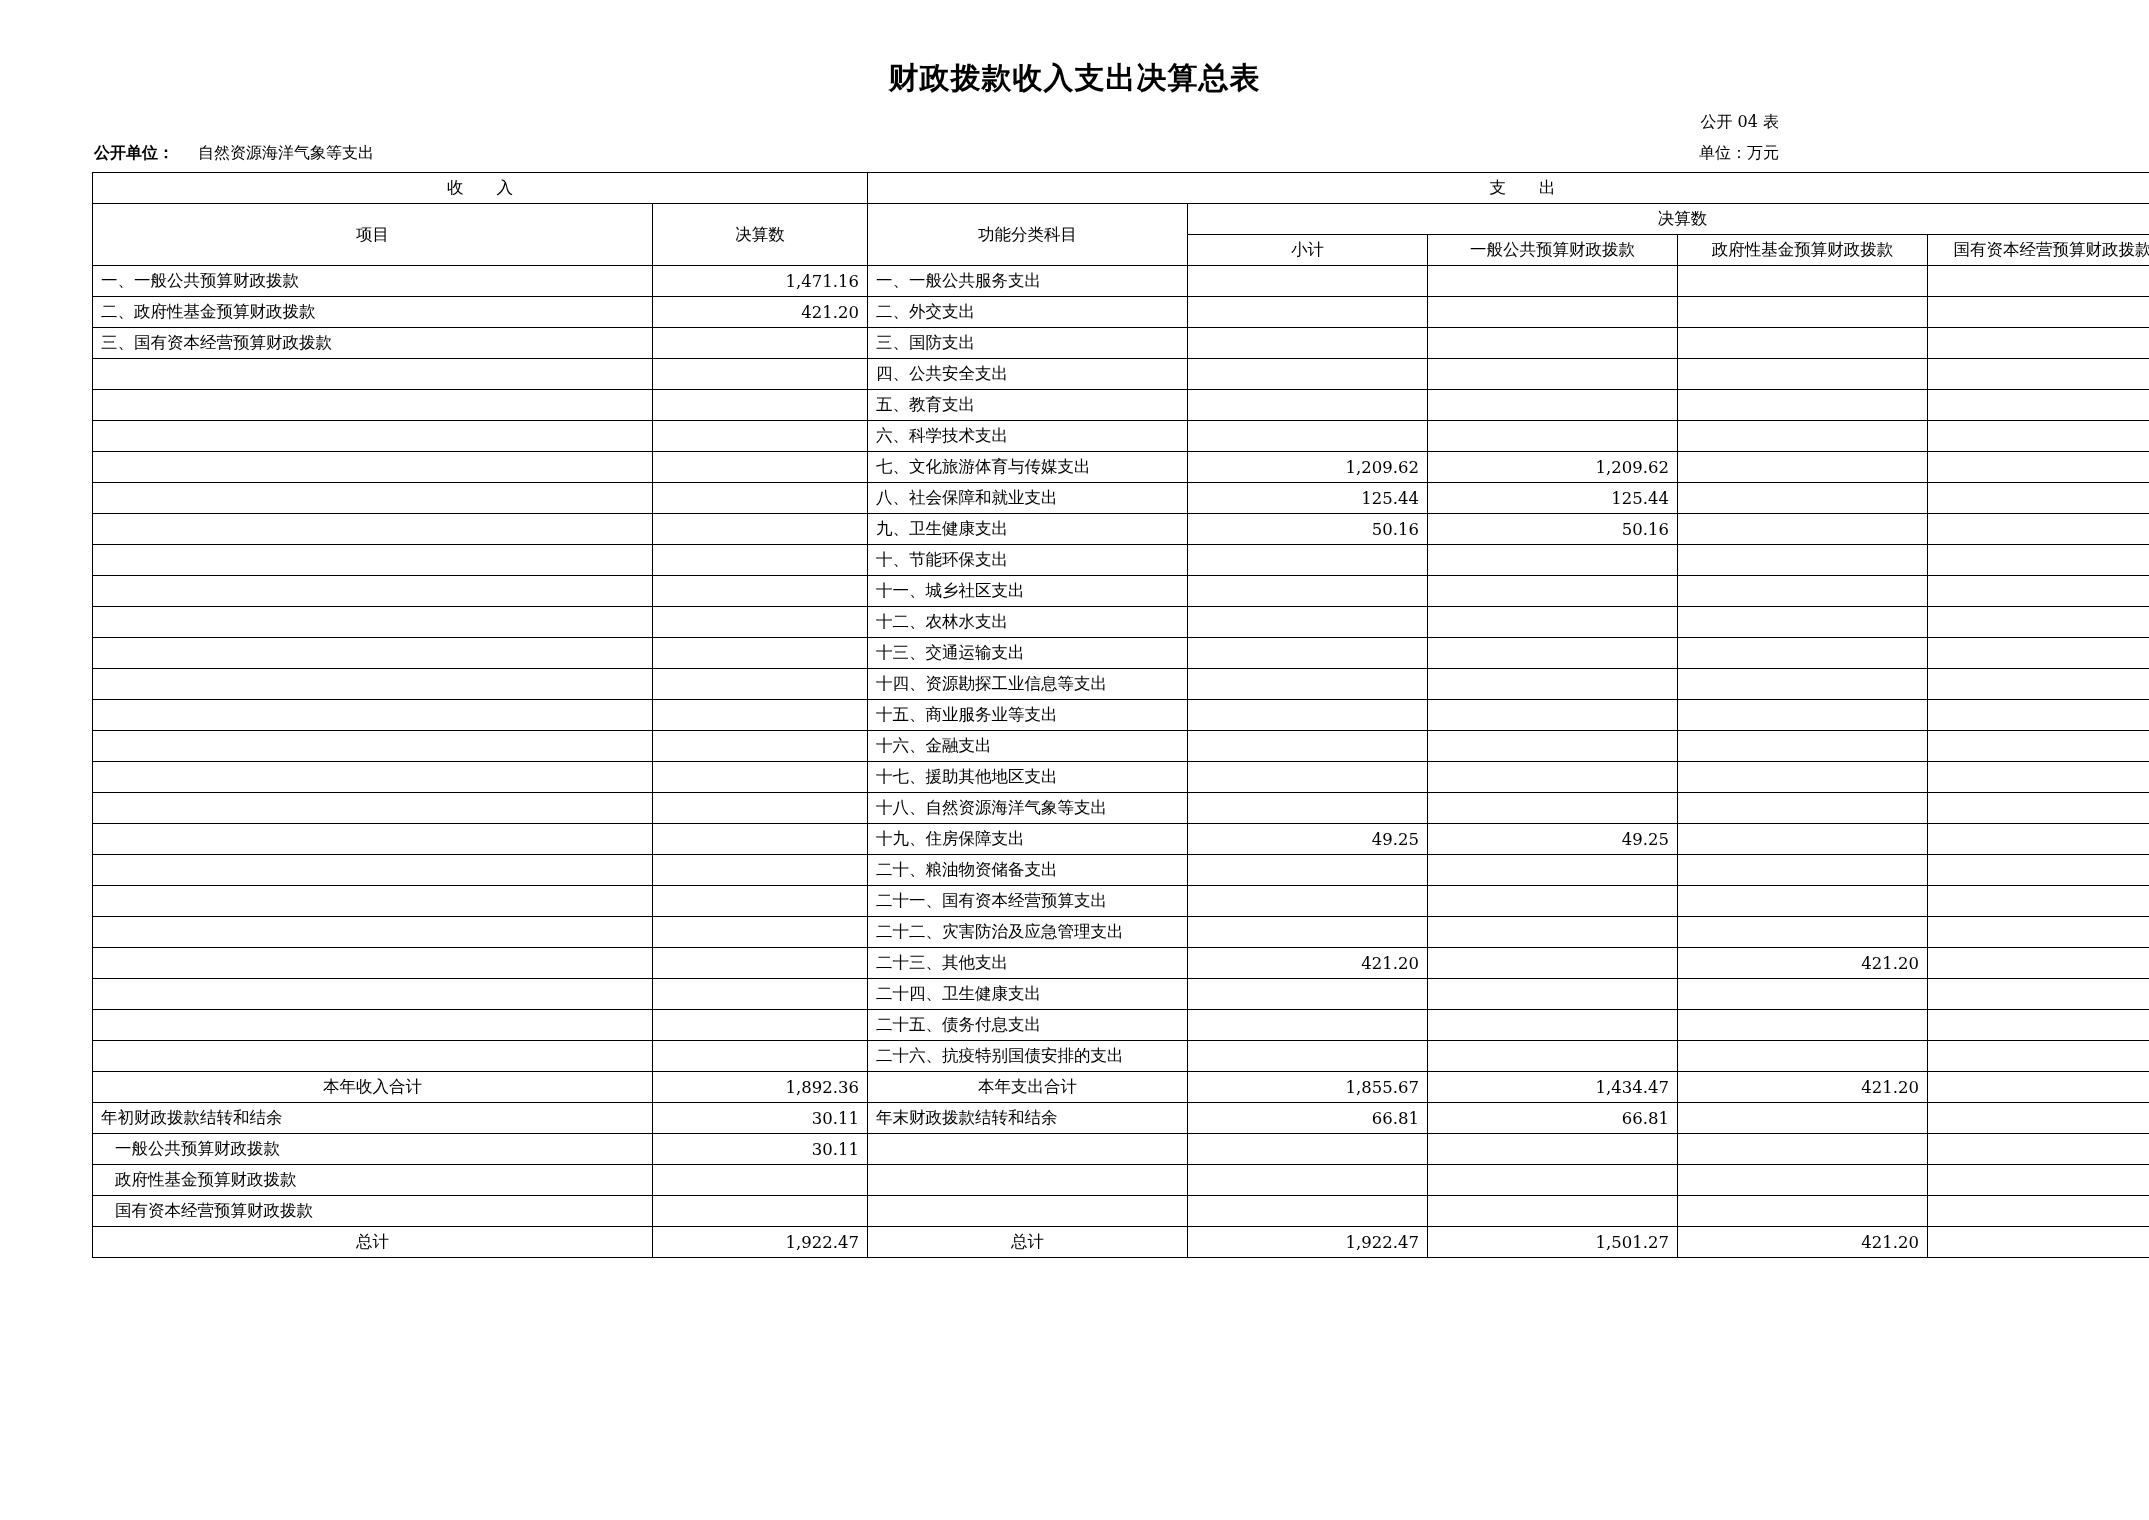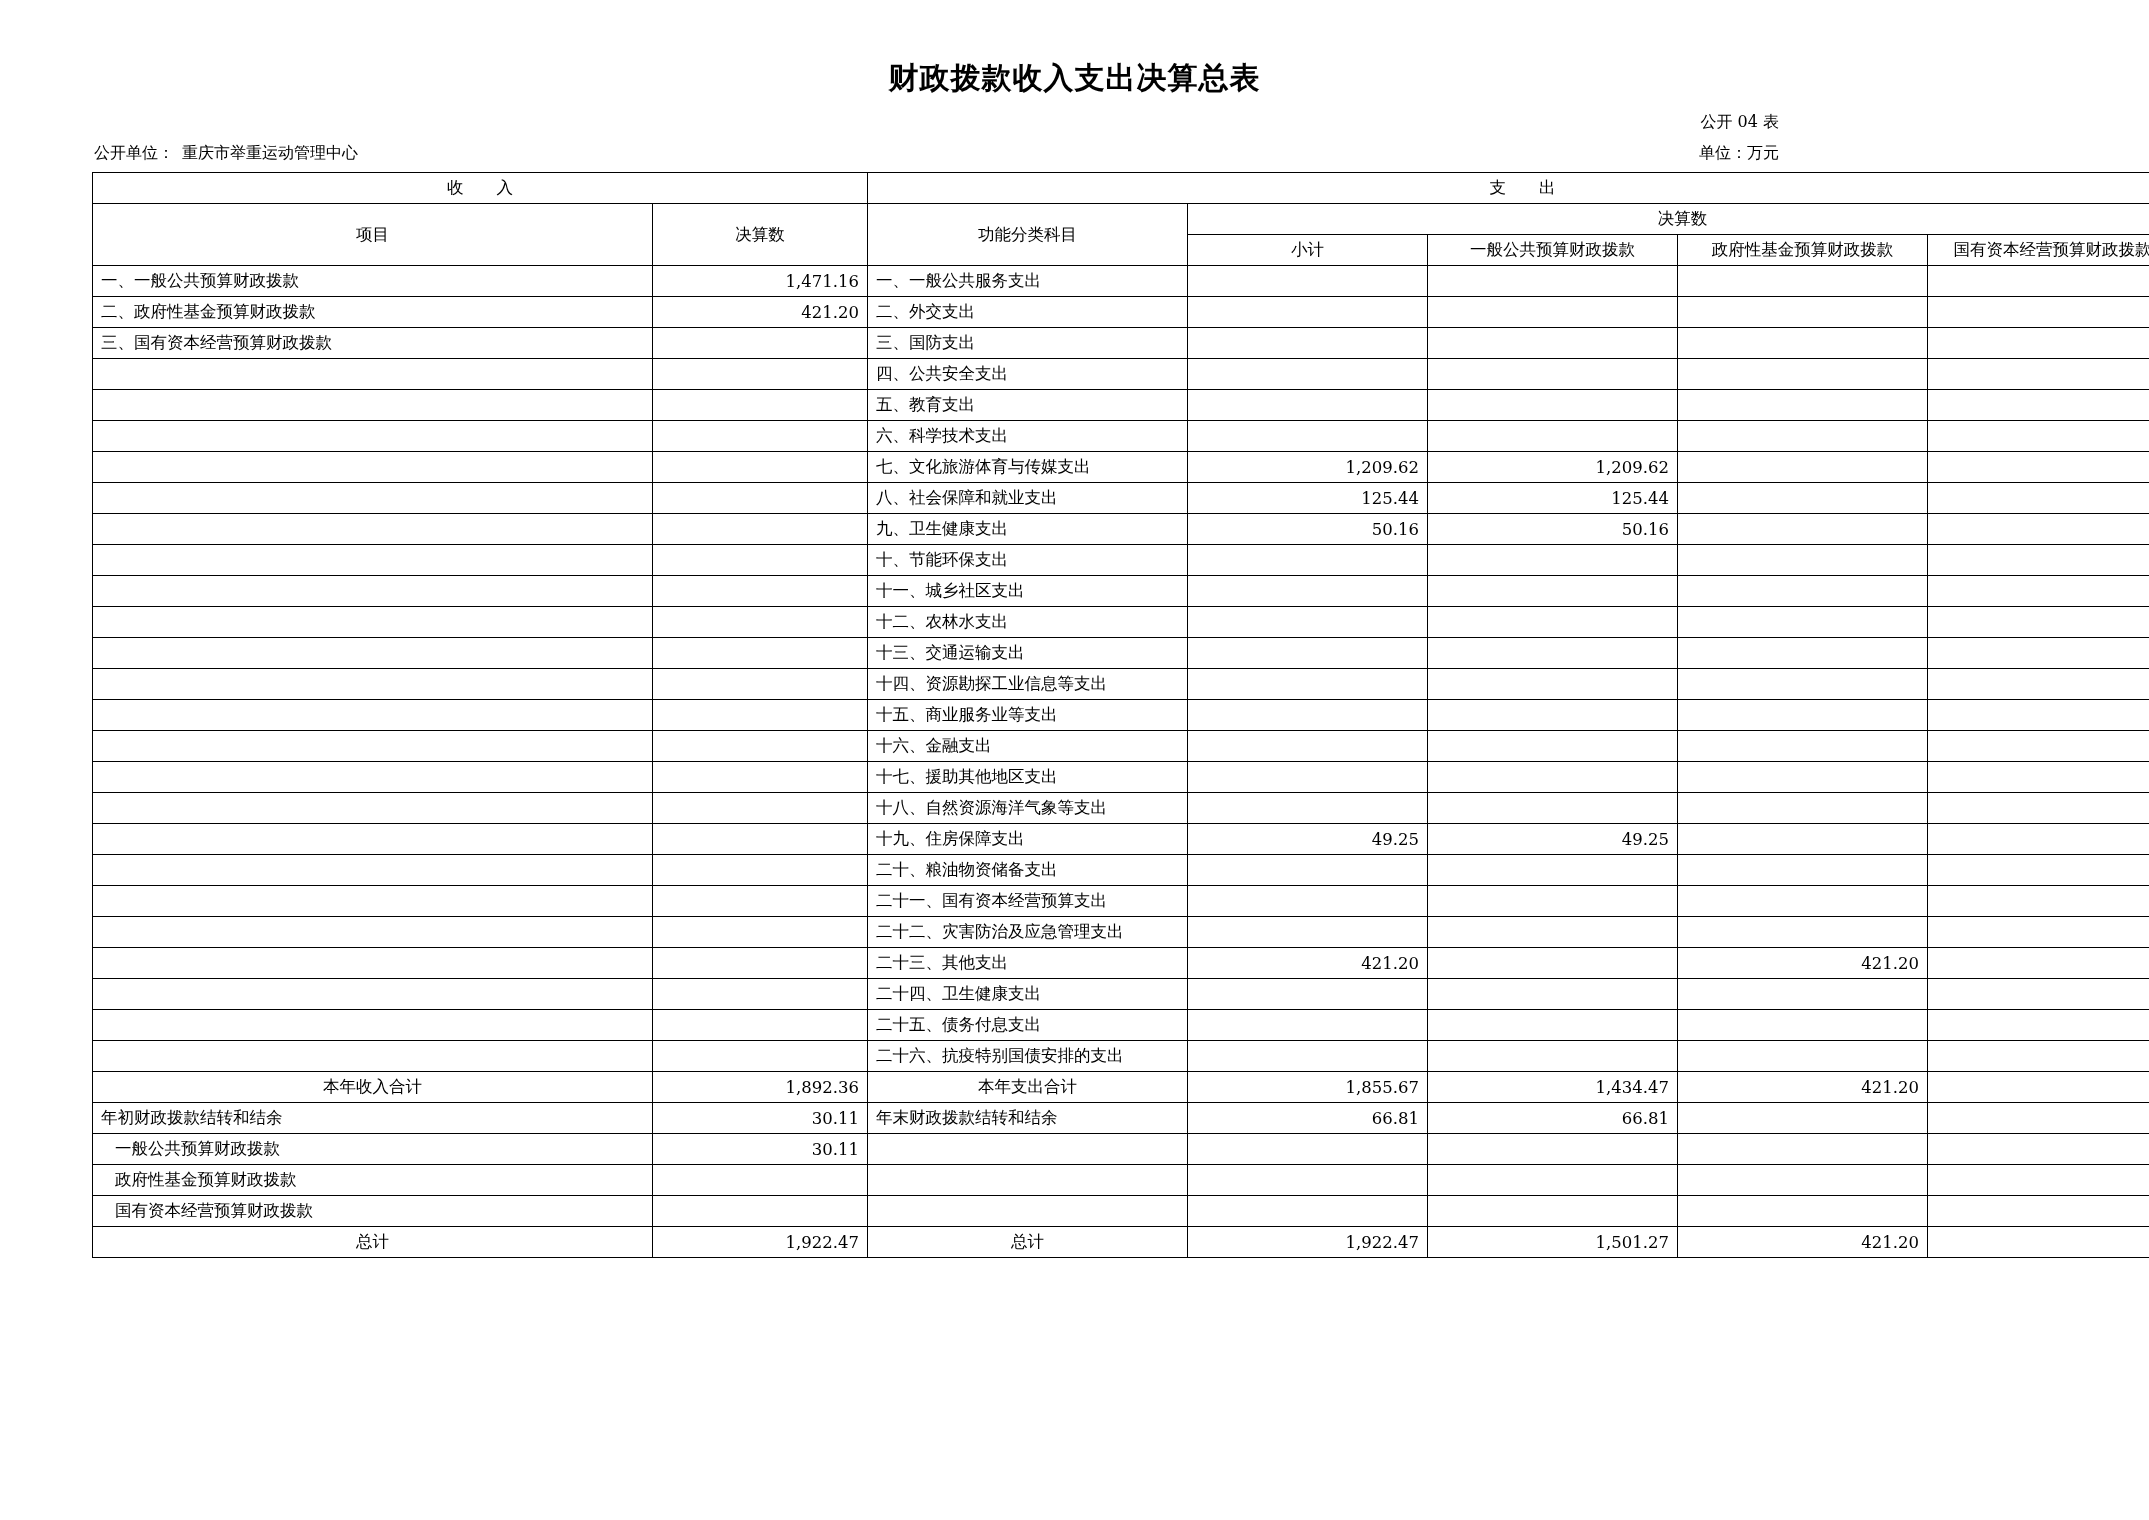--- a/index.html
+++ b/index.html
@@ -43,21 +43,21 @@
     top: 143px;
     font-size: 16px;
   }
   .publish-unit {
     position: absolute;
     left: 94px;
     top: 143px;
     font-size: 16px;
     white-space: nowrap;
   }
-  .publish-unit .pu-label { margin-right: 8px; }
+  .publish-unit .pu-label { margin-right: 24px; font-weight: bold; }
   .publish-unit .pu-value { }
 
   table.main {
     position: absolute;
     left: 92px;
     top: 172px;
     width: 1965px;
     border-collapse: collapse;
     table-layout: fixed;
     font-size: 16.5px;
@@ -106,21 +106,21 @@
 <body>
 
 <div class="page">
 
   <div class="doc-title">财政拨款收入支出决算总表</div>
 
   <div class="form-code">公开 04 表</div>
   <div class="unit-note">单位：万元</div>
 
   <div class="publish-unit">
-    <span class="pu-label">公开单位：</span><span class="pu-value">重庆市举重运动管理中心</span>
+    <span class="pu-label">公开单位：</span><span class="pu-value">自然资源海洋气象等支出</span>
   </div>
 
   <table class="main">
     <colgroup>
       <col style="width:560px">
       <col style="width:215px">
       <col style="width:320px">
       <col style="width:240px">
       <col style="width:250px">
       <col style="width:250px">

